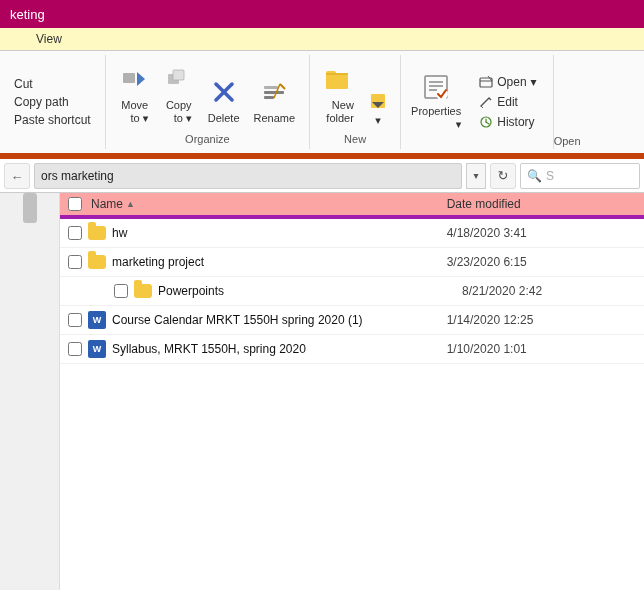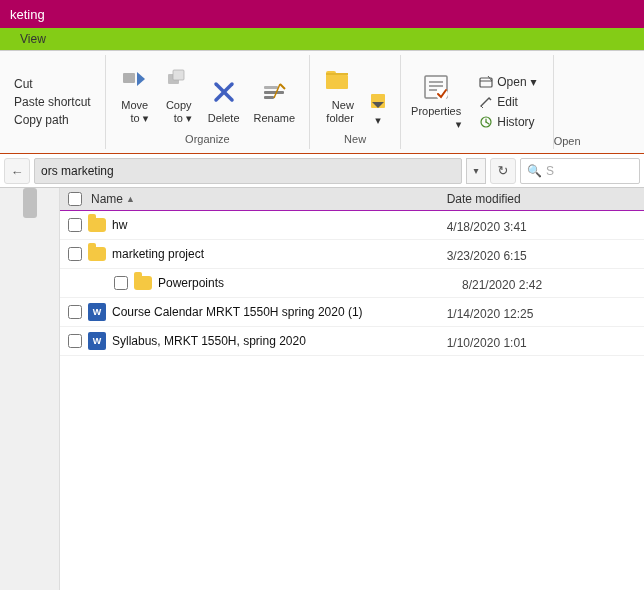--- a/index.html
+++ b/index.html
@@ -18,38 +18,38 @@
       color: white;
       padding: 4px 10px;
       font-size: 13px;
       height: 28px;
       display: flex;
       align-items: center;
     }
 
     .ribbon-tabs {
       display: flex;
-      padding-left: 8px;
-      background: #84cc16;
+      padding-left: 24px;
+      background: #fef9c3;
       border-bottom: 1px solid #ccc;
     }
 
     .ribbon-tab {
       padding: 4px 12px;
       font-size: 12px;
       cursor: pointer;
       color: #333;
     }
 
     .ribbon-content {
       display: flex;
       align-items: stretch;
       padding: 4px 0;
       background: #fafafa;
-      border-bottom: 1px solid #c2410c;
+      border-bottom: 6px solid #c2410c;
       min-height: 80px;
     }
 
     
     .ribbon-left-commands {
       display: flex;
       flex-direction: column;
       justify-content: center;
       padding: 0 10px;
       border-right: 1px solid #ddd;
@@ -247,23 +247,23 @@
 
     
     .file-list-area {
       flex: 1;
       background: white;
       overflow: hidden;
     }
 
     .file-list-header {
       display: flex;
-      border-bottom: 1px solid #a21caf;
+      border-bottom: 4px solid #a21caf;
       padding: 4px 8px;
-      background: #e5e5e5;
+      background: #fca5a5;
     }
 
     .col-name {
       flex: 2;
       font-size: 12px;
       color: #333;
       display: flex;
       align-items: center;
       gap: 3px;
     }
@@ -275,21 +275,21 @@
       text-align: left;
     }
 
     .sort-arrow {
       font-size: 9px;
       color: #666;
     }
 
     .file-row {
       display: flex;
-      align-items: flex-end;
+      align-items: center;
       padding: 5px 8px;
       cursor: pointer;
       border-bottom: 1px solid #f0f0f0;
       min-height: 28px;
     }
 
     .file-icon {
       width: 18px;
       height: 18px;
       margin-right: 6px;
@@ -362,22 +362,22 @@
 </div>
 
 <div class="ribbon-tabs">
   <div class="ribbon-tab">View</div>
 </div>
 
 <div class="ribbon-content">
 
   <div class="ribbon-left-commands">
     <div class="cmd-item">Cut</div>
+    <div class="cmd-item">Copy path</div>
     <div class="cmd-item">Paste shortcut</div>
-    <div class="cmd-item">Copy path</div>
   </div>
 
   <div class="ribbon-group">
     <div class="ribbon-group-buttons">
 
       <div class="ribbon-btn">
         <div class="btn-icon">
           <svg width="28" height="28" viewBox="0 0 28 28">
             <rect x="2" y="8" width="12" height="10" fill="#b0b0b0" rx="1"></rect>
             <polygon points="16,7 24,14 16,21" fill="#4a7abf"></polygon>

